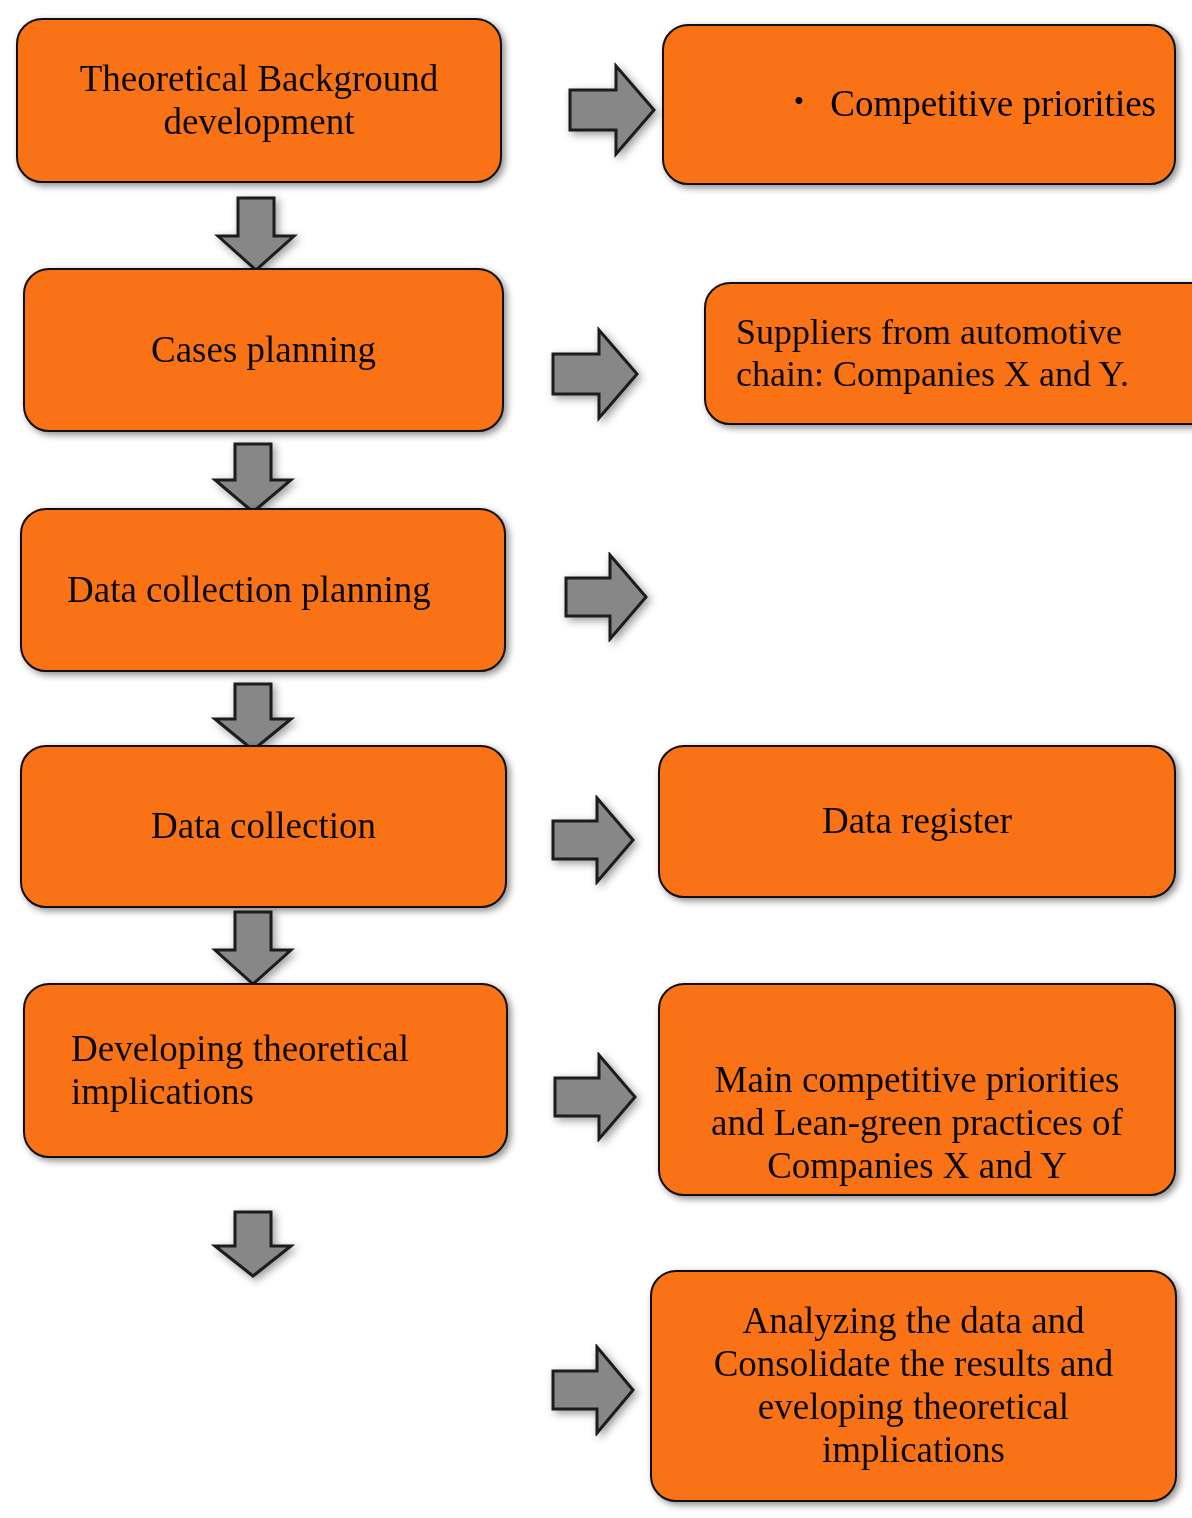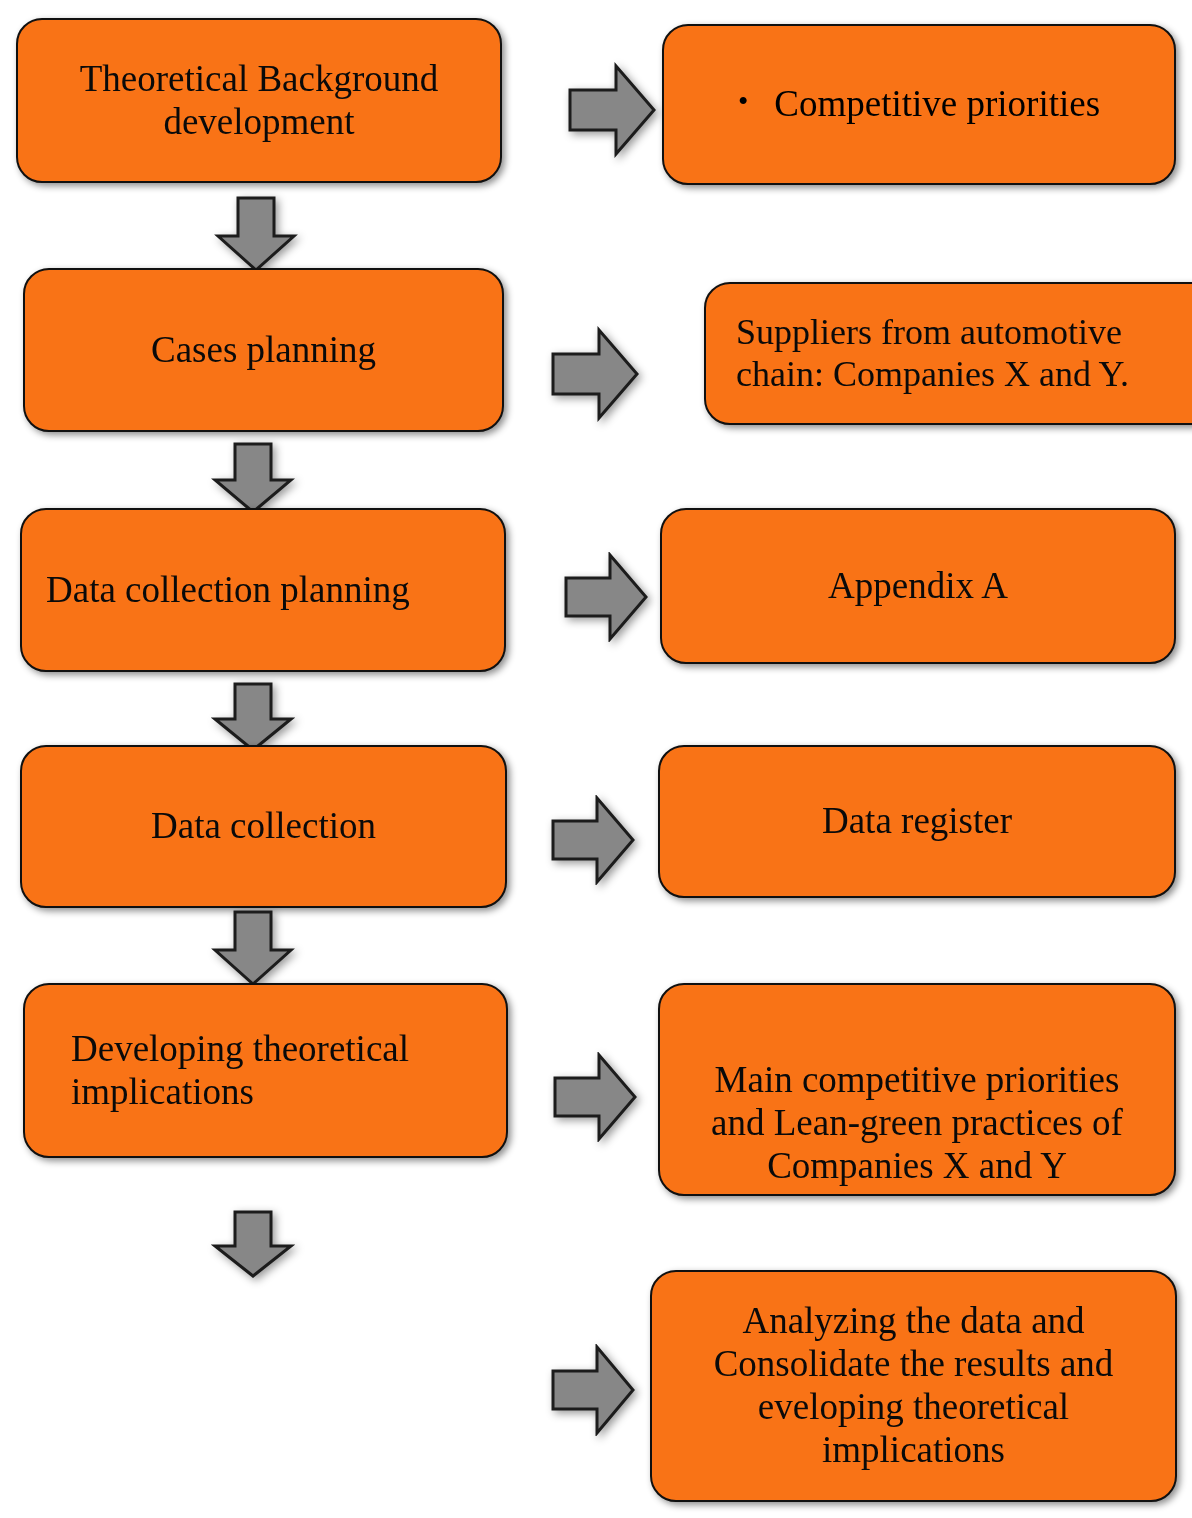--- a/index.html
+++ b/index.html
@@ -41,21 +41,21 @@
     white-space: pre-line;
     color: #0a0a0a;
   }
   .align-center .node-text { text-align: center; }
   .align-left   .node-text { text-align: left; }
 
   
   .bullet-list {
     display: block;
     width: 100%;
-    text-align: center;
+    text-align: right;
     line-height: 1.2;
   }
   .bullet-line {
     display: block;
     white-space: nowrap;
   }
   .bullet-dot {
     display: inline-block;
     margin-right: 26px;
     font-size: 0.80em;
@@ -117,33 +117,30 @@
     <span class="node-text">Suppliers from automotive
 chain: Companies X and Y.</span>
   </div>
 
   <div class="arrow" style="left:211px; top:442px; width:84px; height:72px;">
     <svg viewBox="0 0 84 72" preserveAspectRatio="none">
       <polygon class="arrow-body" points="24,2 60,2 60,38 80,38 42,70 4,38 24,38"></polygon>
     </svg>
   </div>
 
-  <div class="node align-left" style="left:20px; top:508px; width:486px; height:164px; font-size:37px; padding-left:24px;">
+  <div class="node align-left" style="left:20px; top:508px; width:486px; height:164px; font-size:37px; padding-left:45px;">
     <span class="node-text">Data collection planning</span>
   </div>
 
   <div class="arrow" style="left:564px; top:552px; width:84px; height:90px;">
     <svg viewBox="0 0 84 90" preserveAspectRatio="none">
       <polygon class="arrow-body" points="2,26 46,26 46,3 82,45 46,87 46,64 2,64"></polygon>
     </svg>
   </div>
 
-  <div class="node align-center" style="left:660px; top:508px; width:516px; height:156px; font-size:37px;">
-    <span class="node-text">Appendix A</span>
-  </div>
 
   <div class="arrow" style="left:211px; top:682px; width:84px; height:70px;">
     <svg viewBox="0 0 84 70" preserveAspectRatio="none">
       <polygon class="arrow-body" points="24,2 60,2 60,37 80,37 42,68 4,37 24,37"></polygon>
     </svg>
   </div>
 
   <div class="node align-center" style="left:20px; top:745px; width:487px; height:163px; font-size:37px;">
     <span class="node-text">Data collection</span>
   </div>

